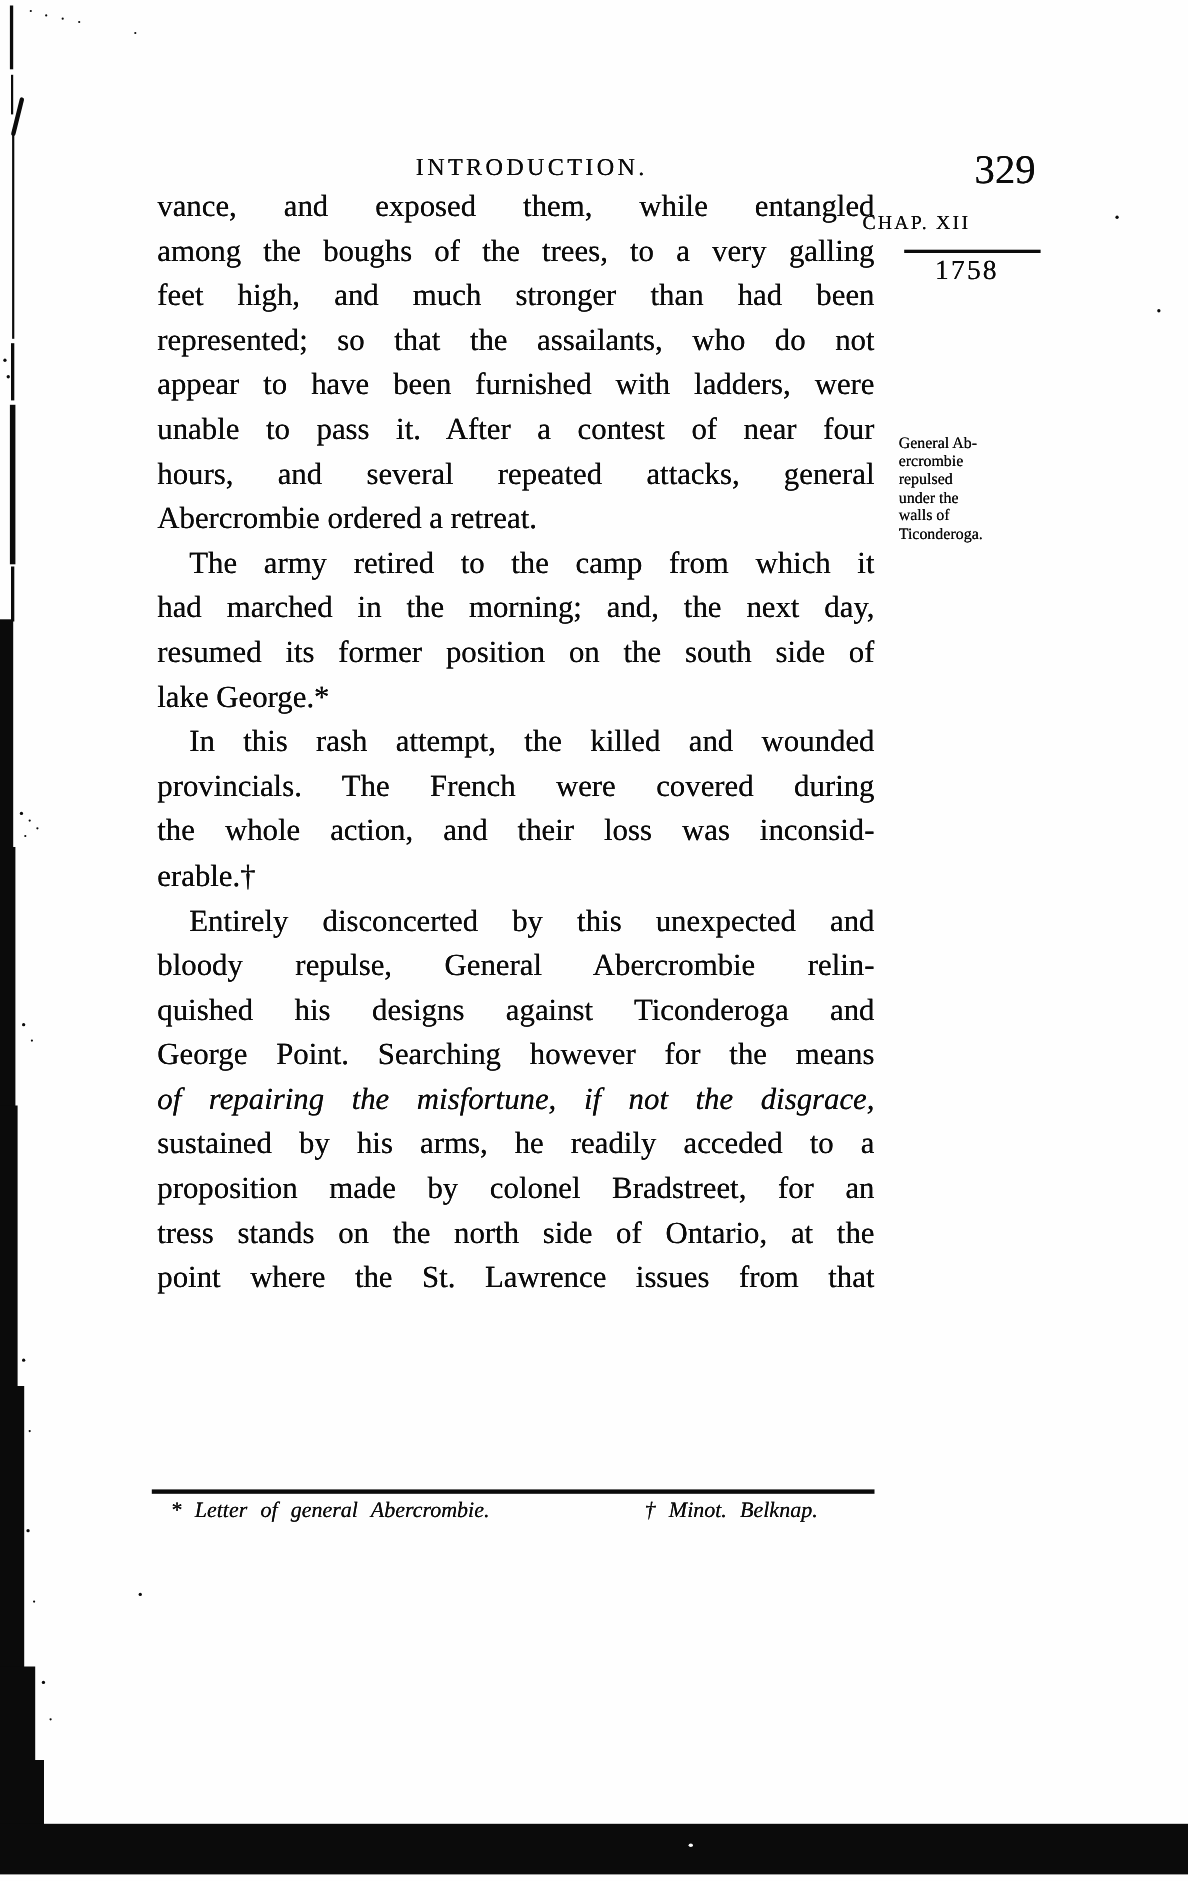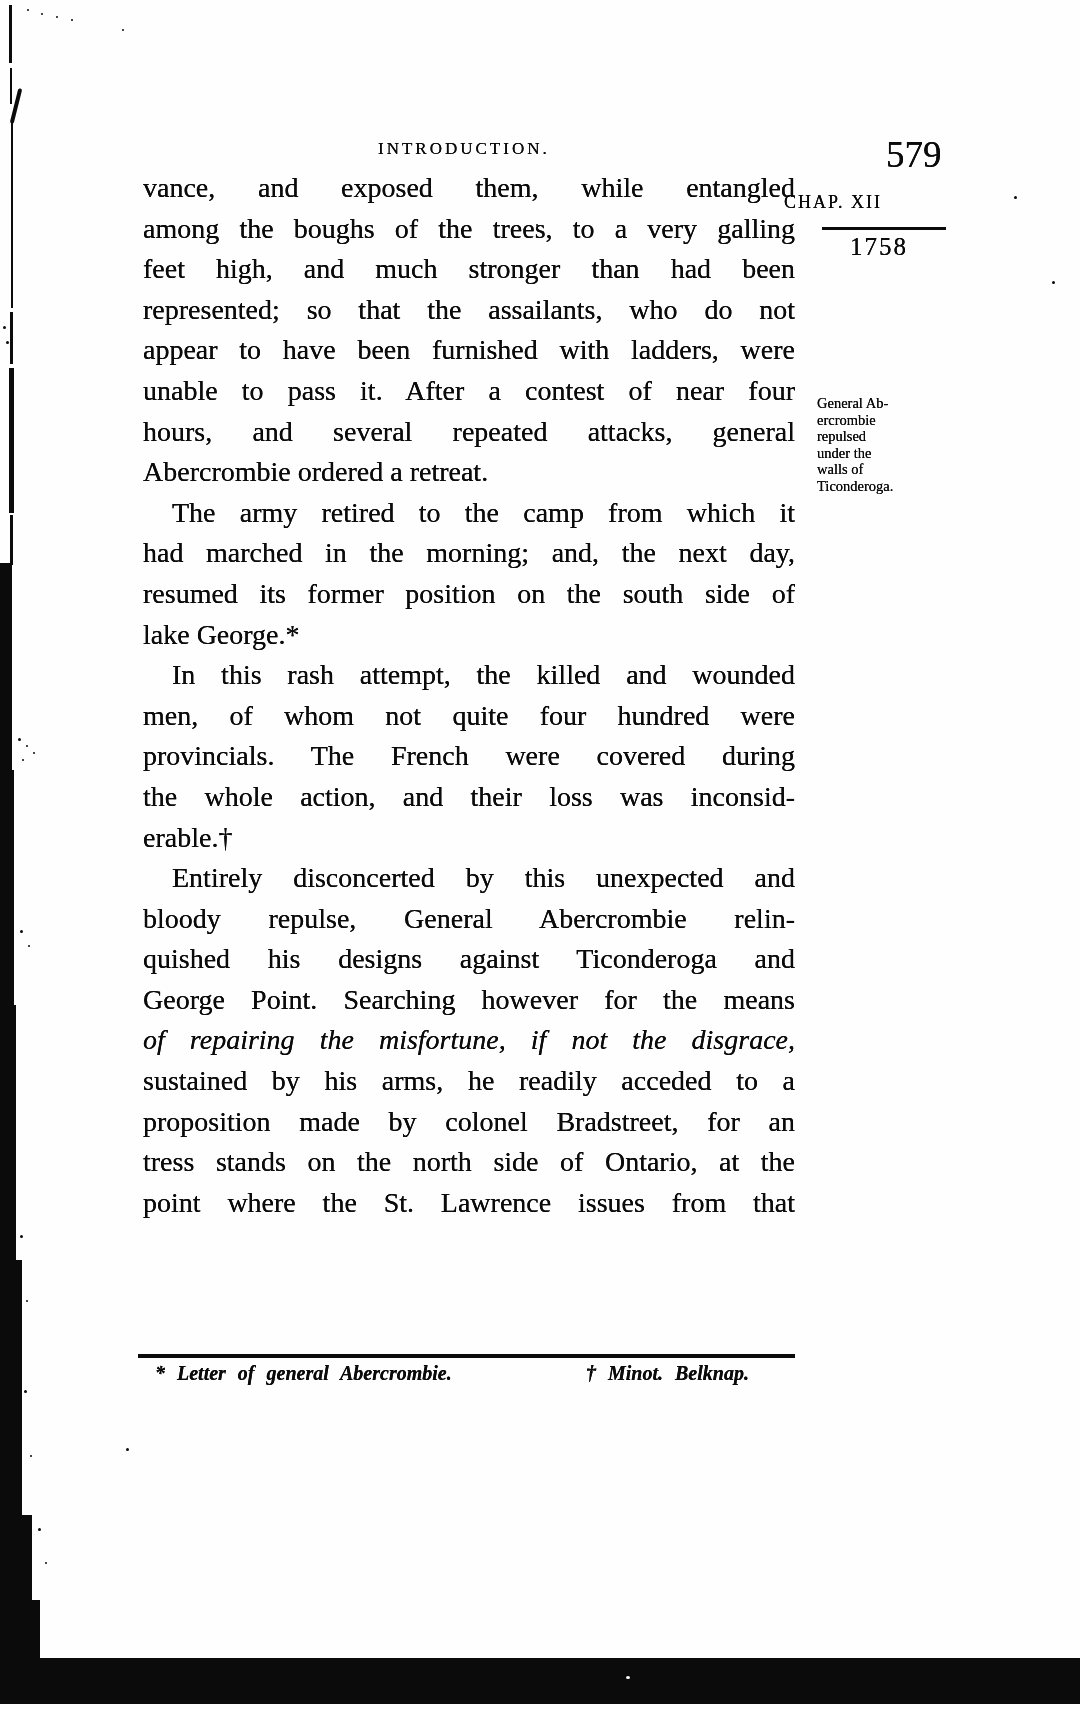--- a/index.html
+++ b/index.html
@@ -7,21 +7,21 @@
     position:relative;
     width:1080px;height:1710px;
     background:#fefefe;
     overflow:hidden;
     font-family:"Liberation Serif", serif;
     color:#0b0b0b;
   }
   .abs{position:absolute;}
   .running-header{
     left:378px;top:139px;
-    font-size:17px;letter-spacing:3px;
+    font-size:22px;letter-spacing:3px;
     text-shadow:0 0 0.5px #000;
     white-space:nowrap;
   }
   .page-number{
     left:886px;top:133px;
     font-size:37px;
     text-shadow:0 0 0.5px #000;
   }
   .chap-label{
     left:784px;top:192px;
@@ -59,34 +59,33 @@
   .foot-rule{
     left:138px;top:1354px;width:657px;height:4px;
     background:#0b0b0b;
   }
   .footnote{
     top:1362px;
     font-size:20px;font-style:italic;
     word-spacing:7px;
     text-shadow:0 0 0.4px #000;
     white-space:nowrap;
-    font-weight:bold;
   }
   .fn1{left:155px;}
   .fn2{left:566px;margin-left:20px;}
   .art{position:absolute;background:#0b0b0b;}
   .dot{border-radius:50%;}
 </style>
 </head>
 <body>
 
 <div class="page">
 
   <div class="abs running-header">INTRODUCTION.</div>
-  <div class="abs page-number">579</div>
+  <div class="abs page-number">329</div>
 
   <div class="abs chap-label">CHAP. XII</div>
   <div class="abs chap-rule"></div>
   <div class="abs year-label">1758</div>
 
   <div class="abs side-note">
     <div>General Ab-</div>
     <div>ercrombie</div>
     <div>repulsed</div>
     <div>under the</div>
@@ -101,21 +100,20 @@
     <div class="bline j">represented; so that the assailants, who do not</div>
     <div class="bline j">appear to have been furnished with ladders, were</div>
     <div class="bline j">unable to pass it.  After a contest of near four</div>
     <div class="bline j">hours, and several repeated attacks, general</div>
     <div class="bline">Abercrombie ordered a retreat.</div>
     <div class="bline j ind">The army retired to the camp from which it</div>
     <div class="bline j">had marched in the morning; and, the next day,</div>
     <div class="bline j">resumed its former position on the south side of</div>
     <div class="bline">lake George.*</div>
     <div class="bline j ind">In this rash attempt, the killed and wounded</div>
-    <div class="bline j">men, of whom not quite four hundred were</div>
     <div class="bline j">provincials.  The French were covered during</div>
     <div class="bline j">the whole action, and their loss was inconsid-</div>
     <div class="bline">erable.†</div>
     <div class="bline j ind">Entirely disconcerted by this unexpected and</div>
     <div class="bline j">bloody repulse, General Abercrombie relin-</div>
     <div class="bline j">quished his designs against Ticonderoga and</div>
     <div class="bline j">George Point.  Searching however for the means</div>
     <div class="bline j ital">of repairing the misfortune, if not the disgrace,</div>
     <div class="bline j">sustained by his arms, he readily acceded to a</div>
     <div class="bline j">proposition made by colonel Bradstreet, for an</div>

